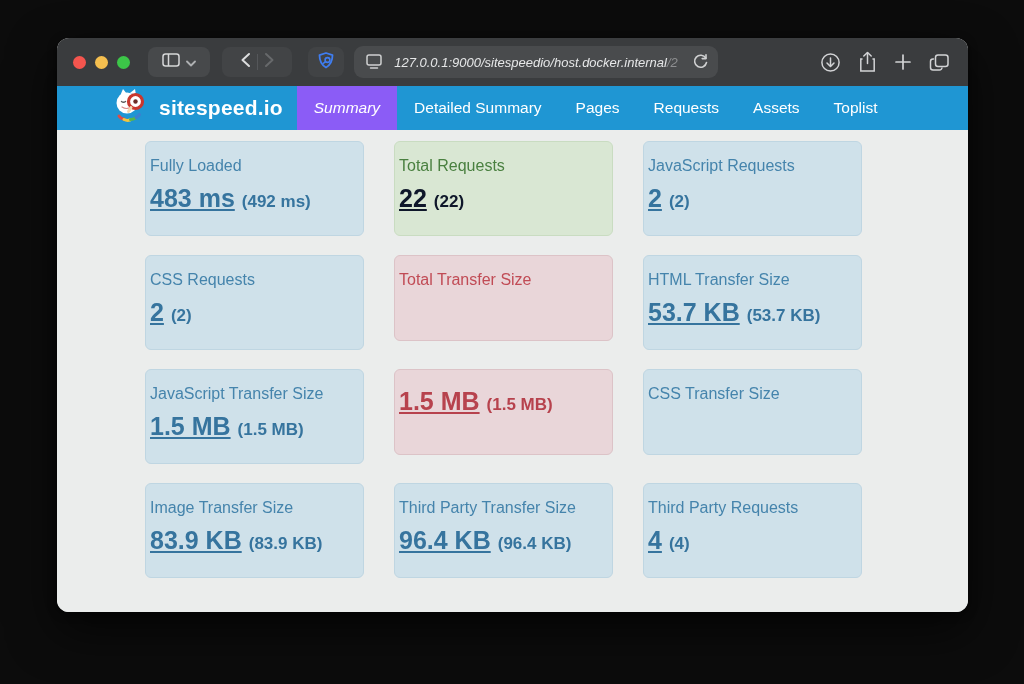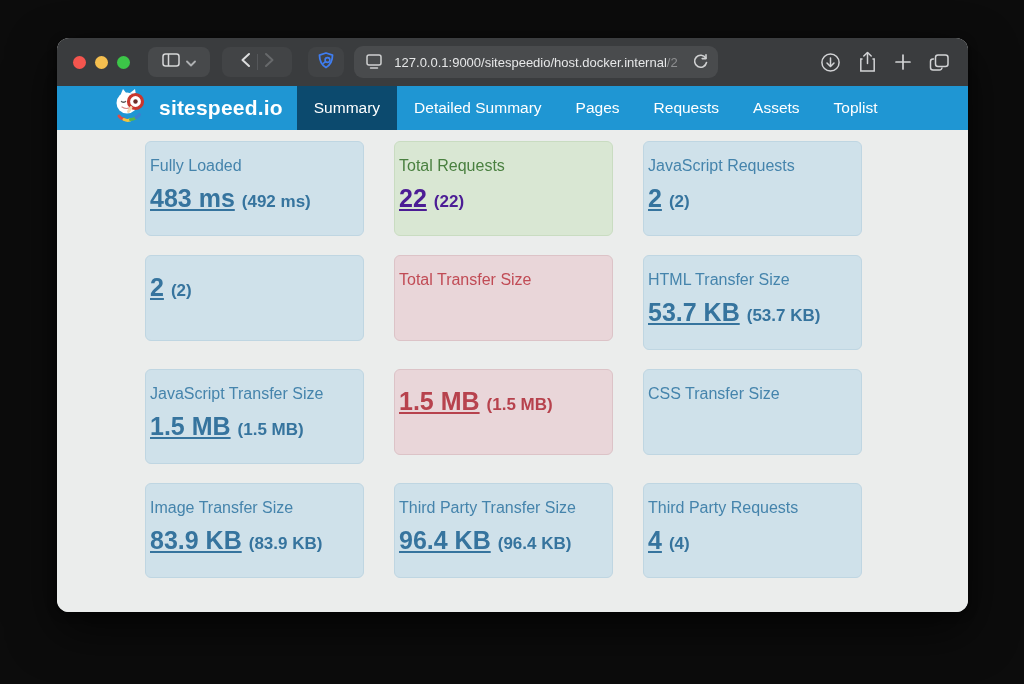--- a/index.html
+++ b/index.html
@@ -14,21 +14,21 @@
   .window {
     position:absolute; left:57px; top:38px; width:911px; height:574px;
     border-radius:12px; overflow:hidden; background:#ebedec;
     box-shadow:0 18px 48px rgba(0,0,0,.65), 0 2px 8px rgba(0,0,0,.5);
     display:flex; flex-direction:column;
   }
 
   
   .toolbar {
     height:48px; flex:0 0 48px; background:#3a3c3e;
-    display:flex; align-items:center; padding:0 14px 0 16px;
+    display:flex; align-items:center; padding:0 14px 0 16px;font-style:italic;
   }
   .traffic { display:flex; gap:9px; margin-right:18px; }
   .dot { width:13px; height:13px; border-radius:50%; }
   .dot.red { background:#f4554e; }
   .dot.yellow { background:#f5bf4f; }
   .dot.green { background:#3cc648; }
 
   .btn-pill {
     background:#47494b; border-radius:8px; height:30px;
     display:flex; align-items:center; justify-content:center; gap:6px;
@@ -63,21 +63,21 @@
     height:44px; flex:0 0 44px; background:#1f96d3;
     display:flex; align-items:stretch;padding-left:44px;
   }
   .brand { display:flex; align-items:center; gap:8px; padding:0 14px 0 12px; }
   .brand-name { color:#ffffff; font-size:21px; font-weight:bold; letter-spacing:.2px; }
   .tabs { display:flex; align-items:stretch; }
   .nav-tab {
     display:flex; align-items:center; padding:0 17px;
     color:#ffffff; font-size:15.5px; text-decoration:none; cursor:pointer;
   }
-  .nav-tab.active { background:#0c4a6e; }
+  .nav-tab.active { background:#8b5cf6;font-style:italic; }
 
   
   .content {
     flex:1; background:#ebedec; overflow:hidden;
     padding:11px 0 0 88px;
   }
   .card-grid {
     display:grid; grid-template-columns:repeat(3,219px);
     column-gap:30px; row-gap:19px; align-items:start;
   }
@@ -89,21 +89,21 @@
   .card-value { font-weight:bold; line-height:36px; }
   .card-value .big { font-size:25px; white-space:nowrap;text-decoration:underline; }
   .card-value .paren { font-size:17px; margin-left:7px; }
 
   .card.v-info  { background:#cfe1ea; border-color:#bfd6e2; }
   .card.v-info .card-label { color:#4584ac; }
   .card.v-info .card-value { color:#36749e; }
 
   .card.v-ok    { background:#d9e7d3; border-color:#c9dcc1; }
   .card.v-ok .card-label { color:#4a8040; }
-  .card.v-ok .card-value { color:#4c1d95; }
+  .card.v-ok .card-value { color:#0f172a; }
 
   .card.v-warn  { background:#e9d6d9; border-color:#dcc3c7; }
   .card.v-warn .card-label { color:#c14b55; }
   .card.v-warn .card-value { color:#b7424d; }
 </style>
 </head>
 <body>
 
 <div class="window">
 
@@ -264,20 +264,21 @@
         </div>
 
         <div class="card v-info">
           <div class="card-label">JavaScript Requests</div>
           <div class="card-value">
             <span class="big">2</span><span class="paren">(2)</span>
           </div>
         </div>
 
         <div class="card v-info">
+          <div class="card-label">CSS Requests</div>
           <div class="card-value">
             <span class="big">2</span><span class="paren">(2)</span>
           </div>
         </div>
 
         <div class="card v-warn">
           <div class="card-label">Total Transfer Size</div>
         </div>
 
         <div class="card v-info">

